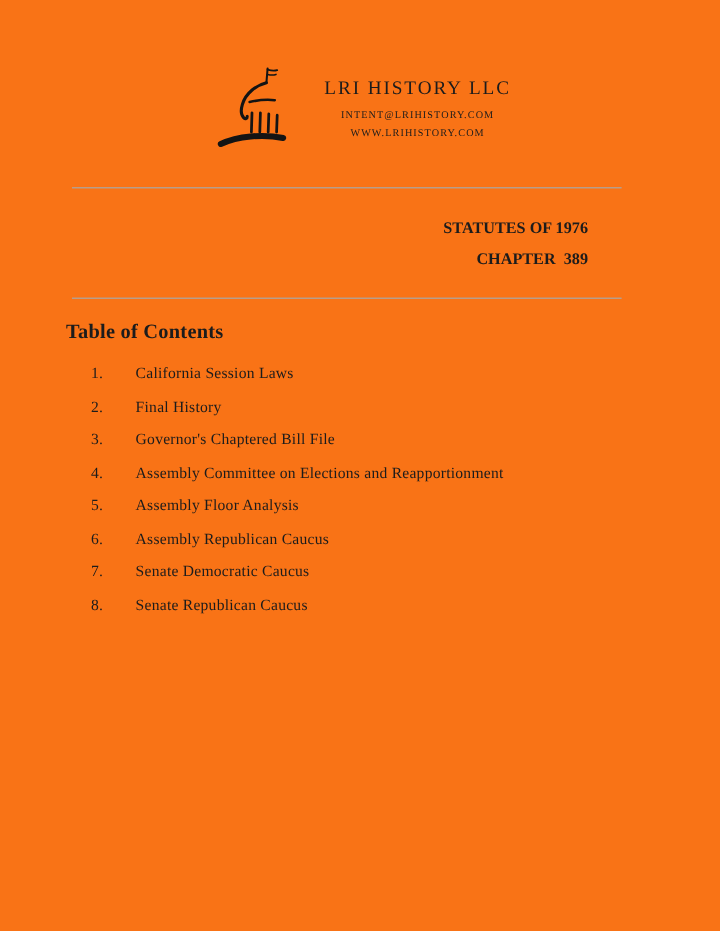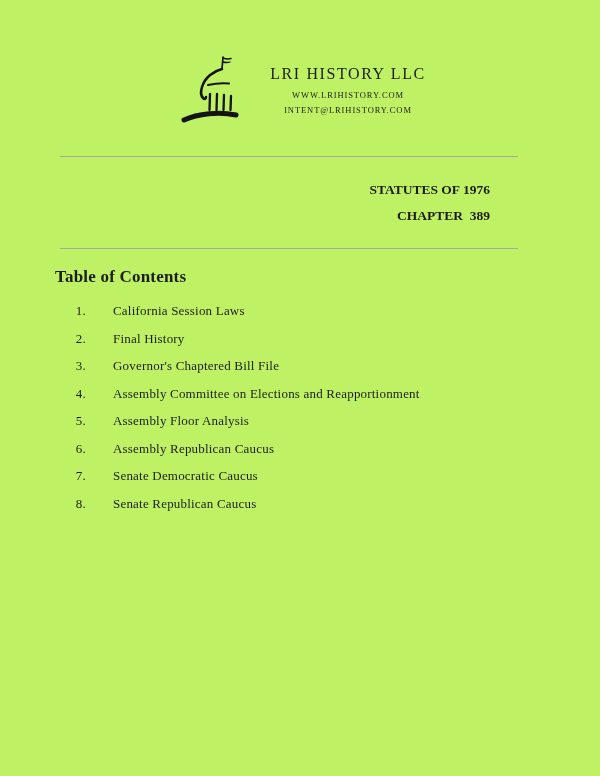--- a/index.html
+++ b/index.html
@@ -10,21 +10,21 @@
   body {
     width: 600px;
     height: 776px;
     font-family: "Liberation Serif", "DejaVu Serif", serif;
     color: #1c1c1c;
     overflow: hidden;
   }
   .page {
     width: 600px;
     height: 776px;
-    background: #bef264;
+    background: #f97316;
     box-sizing: border-box;
   }
 
   
   .header {
     display: flex;
     align-items: center;
     justify-content: center;
     padding-top: 52px;
     gap: 22px;
@@ -118,22 +118,22 @@
         <path d="M36 42 L35.5 58" stroke-width="2.3"></path>
         <path d="M43 42 L42.5 58" stroke-width="2.3"></path>
         <path d="M50 43 L49.5 58" stroke-width="2.3"></path>
         <path d="M57 44 L56.5 58" stroke-width="2.3"></path>
 
         <path d="M10 68 C 24 61.5, 45 59.5, 62 63" stroke-width="5"></path>
       </svg>
     </div>
     <div class="header-text">
       <div class="company-name">LRI HISTORY LLC</div>
+      <div class="contact-line">INTENT@LRIHISTORY.COM</div>
       <div class="contact-line">WWW.LRIHISTORY.COM</div>
-      <div class="contact-line">INTENT@LRIHISTORY.COM</div>
     </div>
   </div>
 
   <hr class="rule rule-1">
 
   <div class="title-block">
     <div class="title-line">STATUTES OF 1976</div>
     <div class="title-line">CHAPTER  389</div>
   </div>
 

